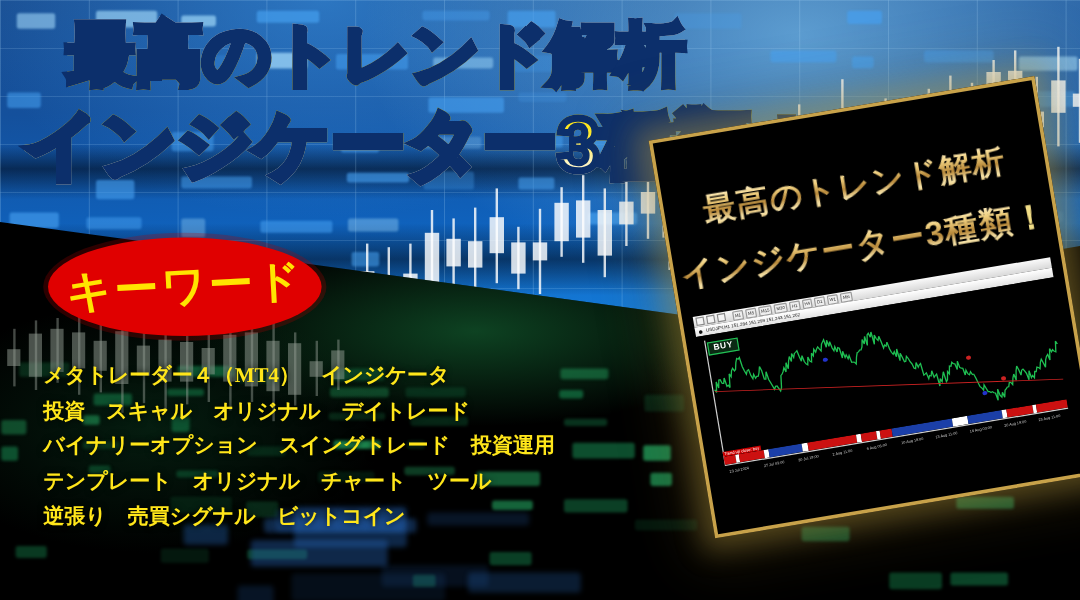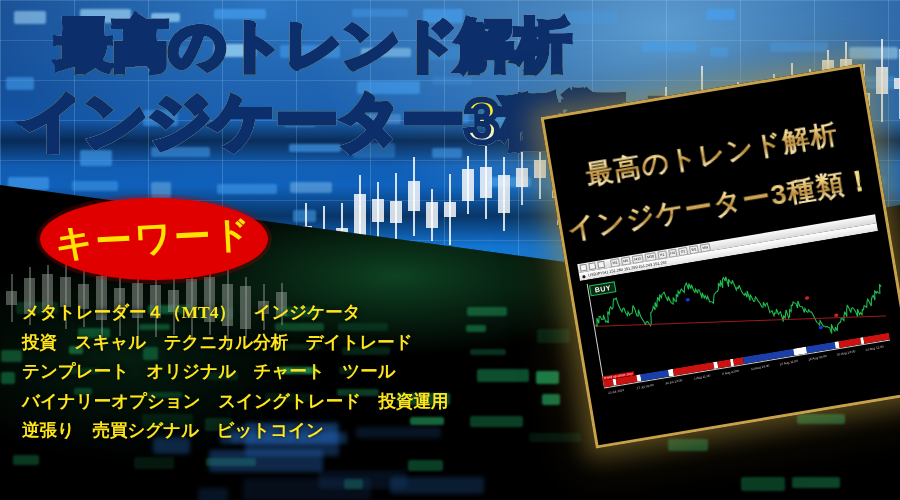--- a/index.html
+++ b/index.html
@@ -70,21 +70,21 @@
   
   .kw-badge{position:absolute;left:40px;top:198px;width:228px;height:82px;z-index:42;
     border-radius:50%;background:#e00000;
     box-shadow:0 0 0 4px rgba(180,0,0,.25);}
   .kw-badge span{position:absolute;inset:0;display:flex;align-items:center;justify-content:center;
     color:#ffe400;font-size:37px;font-weight:900;letter-spacing:2px;
     font-family:"Liberation Serif","DejaVu Serif",serif;
     transform:rotate(-3deg);}
 
   
-  .kw-list{position:absolute;left:22px;top:298px;z-index:42;}
+  .kw-list{position:absolute;left:36px;top:298px;z-index:42;}
   .kw-line{color:#ffe61a;font-size:17.5px;line-height:29.5px;white-space:nowrap;
     font-family:"Liberation Serif","DejaVu Serif",serif;font-weight:700;
     text-shadow:0 0 5px rgba(0,0,0,.9);}
 
   
   .panel{position:absolute;left:566px;top:88px;width:320px;height:330px;z-index:50;
     transform:rotate(-9.5deg);
     background:#000;border:3px solid #c8a24a;
     box-shadow:0 0 22px 10px rgba(190,160,70,.35),0 0 48px 18px rgba(120,95,30,.25);}
   .p-title{position:absolute;left:0;right:0;top:44px;text-align:center;}
@@ -366,23 +366,23 @@
       <span class="hl-inner">インジケーター3種類！</span>
     </div>
   </div>
 
   <div class="kw-badge">
     <span>キーワード</span>
   </div>
 
   <div class="kw-list">
     <div class="kw-line">メタトレーダー４（MT4）　インジケータ</div>
-    <div class="kw-line">投資　スキャル　テクニカル分析　デイトレード</div>
+    <div class="kw-line">投資　スキャル　オリジナル　デイトレード</div>
+    <div class="kw-line">バイナリーオプション　スイングトレード　投資運用</div>
     <div class="kw-line">テンプレート　オリジナル　チャート　ツール</div>
-    <div class="kw-line">バイナリーオプション　スイングトレード　投資運用</div>
     <div class="kw-line">逆張り　売買シグナル　ビットコイン</div>
   </div>
 
   <div class="panel">
     <div class="p-title">
       <div class="p-line p-line1">最高のトレンド解析</div>
       <div class="p-line p-line2">
         <span>インジケーター3種類</span><span class="ex">！</span>
       </div>
     </div>

